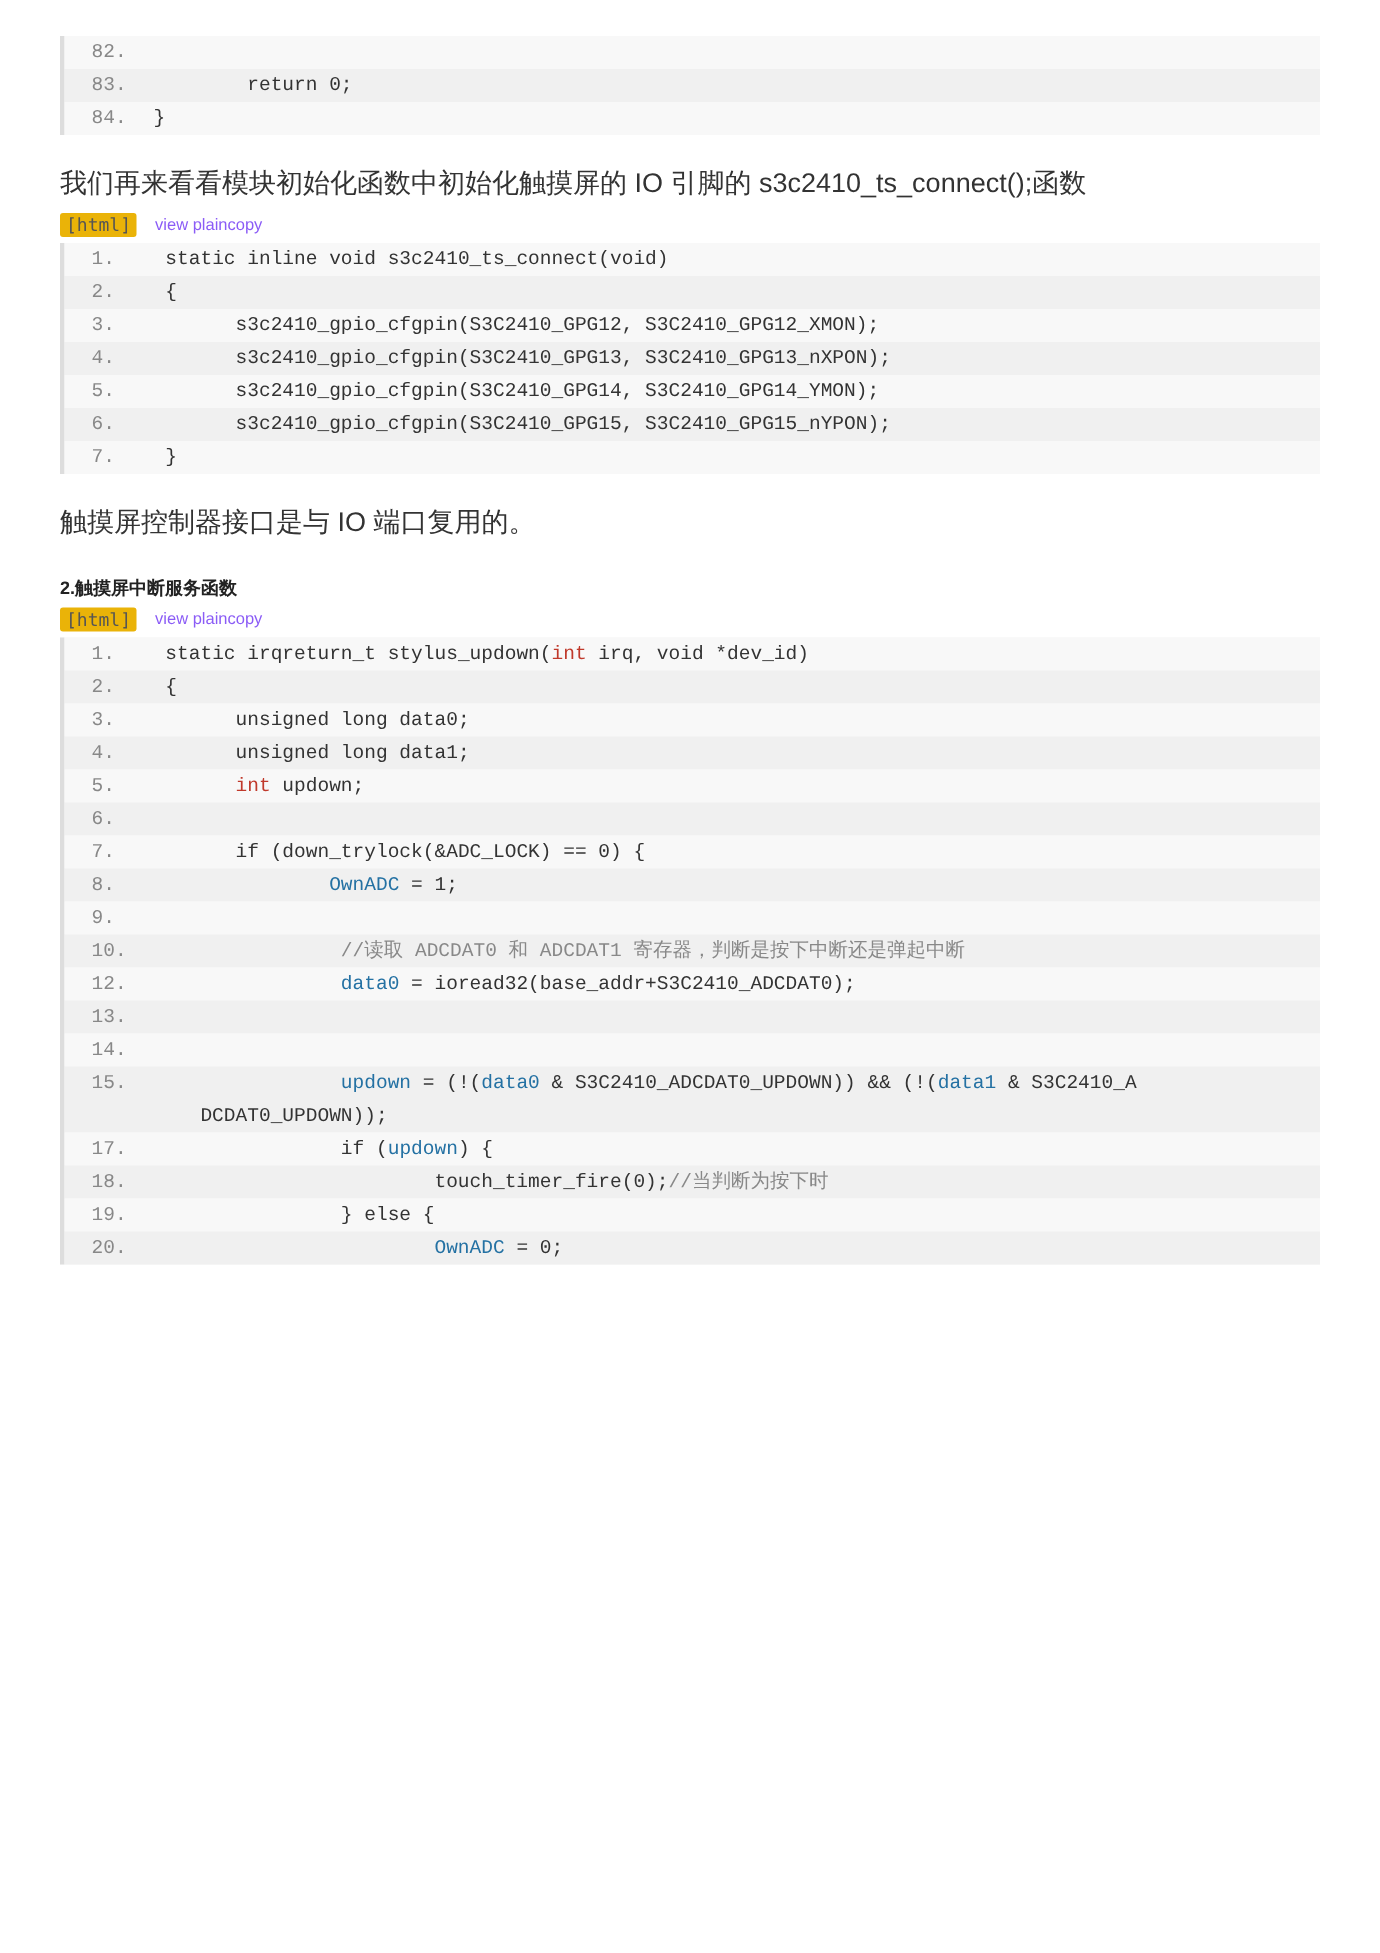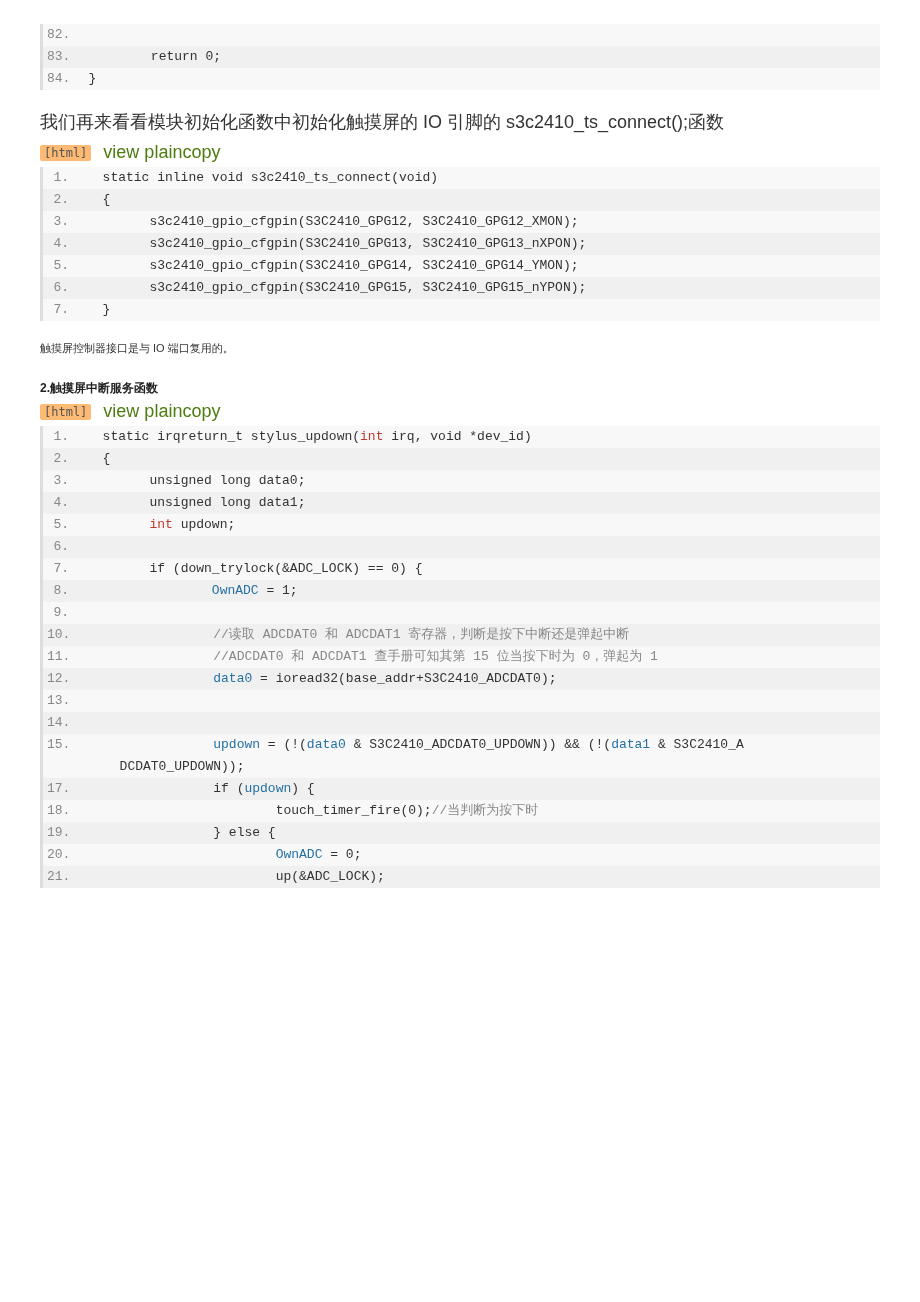--- a/index.html
+++ b/index.html
@@ -13,38 +13,38 @@
     .prose-text {
       margin: 20px 0 8px 0;
       font-size: 18px;
       color: #333;
     }
     .html-tag {
       display: inline;
       color: #555;
       font-size: 12px;
       font-family: monospace;
-      background: #fdba74;
+      background: #eab308;
       padding: 1px 4px;
       border-radius: 2px;
       margin-right: 4px;
     }
     .toolbar-row {
       display: flex;
       align-items: center;
       gap: 8px;
       margin-bottom: 4px;
       font-size: 12px;
       color: #888;
     }
     .toolbar-link {
-      color: #4d7c0f;
+      color: #8b5cf6;
       text-decoration: none;
       cursor: pointer;
-      font-size: 18px;
+      font-size: 11px;
     }
     .code-block {
       background: #f8f8f8;
       border-left: 3px solid #ddd;
       margin: 4px 0 20px 0;
       font-family: 'Courier New', Courier, monospace;
       font-size: 13px;
     }
     .code-line {
       display: flex;
@@ -55,21 +55,21 @@
       background: #f8f8f8;
     }
     .code-line:nth-child(even) {
       background: #f0f0f0;
     }
     .line-num {
       min-width: 36px;
       color: #888;
       text-align: right;
       padding-right: 10px;
-      padding-left: 4px;
+      padding-left: 18px;
       user-select: none;
       flex-shrink: 0;
       font-size: 13px;
       line-height: 22px;
     }
     .line-code {
       padding: 0 8px;
       white-space: pre-wrap;
       word-break: break-all;
       line-height: 22px;
@@ -78,21 +78,21 @@
     .kw-red { color: #c0392b; }
     .kw-blue { color: #2471a3; text-align: center; }
     .comment { color: #888; }
     .section-heading {
       font-size: 12px;
       font-weight: bold;
       margin: 24px 0 4px 0;
       color: #222;
     }
     .io-text {
-      font-size: 11px;
+      font-size: 18px;
       color: #333;
       margin: 12px 0 20px 0;
     }
   </style>
 </head>
 <body>
 
 <div>
 
   <div class="code-block">
@@ -194,24 +194,20 @@
     </div>
     <div class="code-line">
       <span class="line-num">9.</span>
       <span class="line-code"></span>
     </div>
     <div class="code-line">
       <span class="line-num">10.</span>
       <span class="line-code comment">                //读取 ADCDAT0 和 ADCDAT1 寄存器，判断是按下中断还是弹起中断</span>
     </div>
     <div class="code-line">
-      <span class="line-num">11.</span>
-      <span class="line-code comment">                //ADCDAT0 和 ADCDAT1 查手册可知其第 15 位当按下时为 0，弹起为 1</span>
-    </div>
-    <div class="code-line">
       <span class="line-num">12.</span>
       <span class="line-code">                <span class="kw-blue">data0</span> = ioread32(base_addr+S3C2410_ADCDAT0);</span>
     </div>
     <div class="code-line">
       <span class="line-num">13.</span>
     </div>
     <div class="code-line">
       <span class="line-num">14.</span>
       <span class="line-code"></span>
     </div>
@@ -228,19 +224,15 @@
       <span class="line-code">                        touch_timer_fire(0);<span class="comment">//当判断为按下时</span></span>
     </div>
     <div class="code-line">
       <span class="line-num">19.</span>
       <span class="line-code">                } else {</span>
     </div>
     <div class="code-line">
       <span class="line-num">20.</span>
       <span class="line-code">                        <span class="kw-blue">OwnADC</span> = 0;</span>
     </div>
-    <div class="code-line">
-      <span class="line-num">21.</span>
-      <span class="line-code">                        up(&amp;ADC_LOCK);</span>
-    </div>
   </div>
 
 </div>
 
 </body></html>

